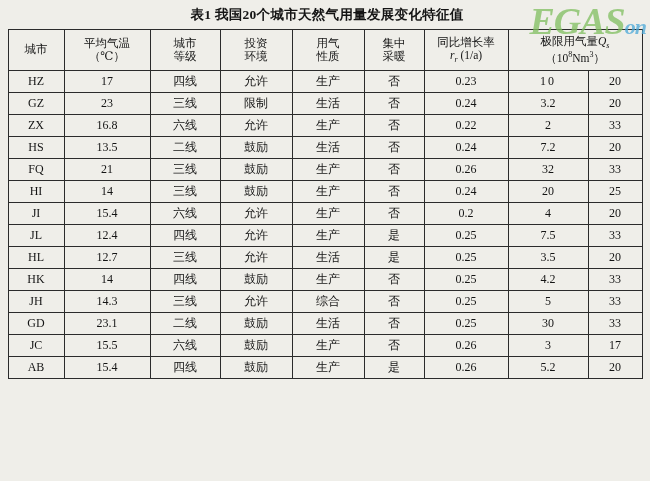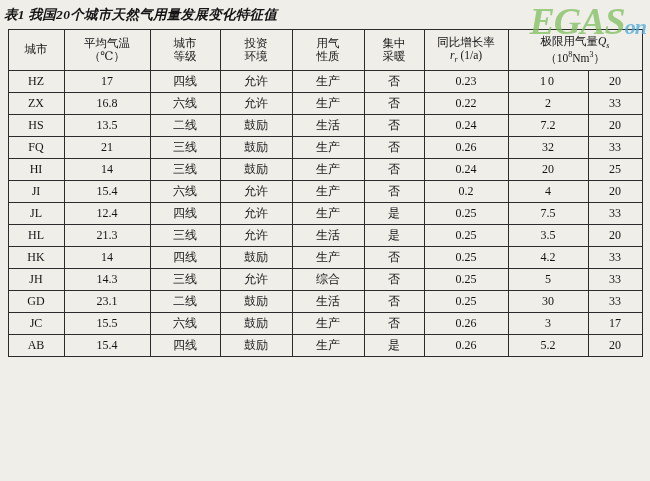--- a/index.html
+++ b/index.html
@@ -36,26 +36,25 @@
     pointer-events: none;
     z-index: 5;
   }
   .watermark .sub {
     font-size: 22px;
     color: #4aa8d8;
     font-style: italic;
     font-weight: bold;
   }
   .caption {
-    text-align: left;
+    text-align: center;
     font-size: 13.5px;
     font-weight: bold;
     padding: 6px 0 5px 4px;
     letter-spacing: 0.3px;
-    font-style: italic;
   }
   table.data {
     border-collapse: collapse;
     width: 634px;
     margin: 0 auto;
     table-layout: fixed;
     background: #efeee9;
   }
   table.data th, table.data td {
     border: 1px solid #2b2b2b;
@@ -153,20 +152,31 @@
           <td>17</td>
           <td>四线</td>
           <td>允许</td>
           <td>生产</td>
           <td>否</td>
           <td>0.23</td>
           <td class="dot-extra">10</td>
           <td>20</td>
         </tr>
         <tr>
+          <td>GZ</td>
+          <td>23</td>
+          <td>三线</td>
+          <td>限制</td>
+          <td>生活</td>
+          <td>否</td>
+          <td>0.24</td>
+          <td>3.2</td>
+          <td>20</td>
+        </tr>
+        <tr>
           <td>ZX</td>
           <td>16.8</td>
           <td>六线</td>
           <td>允许</td>
           <td>生产</td>
           <td>否</td>
           <td>0.22</td>
           <td>2</td>
           <td>33</td>
         </tr>
@@ -220,21 +230,21 @@
           <td>四线</td>
           <td>允许</td>
           <td>生产</td>
           <td>是</td>
           <td>0.25</td>
           <td>7.5</td>
           <td>33</td>
         </tr>
         <tr>
           <td>HL</td>
-          <td>21.3</td>
+          <td>12.7</td>
           <td>三线</td>
           <td>允许</td>
           <td>生活</td>
           <td>是</td>
           <td>0.25</td>
           <td>3.5</td>
           <td>20</td>
         </tr>
         <tr>
           <td>HK</td>

